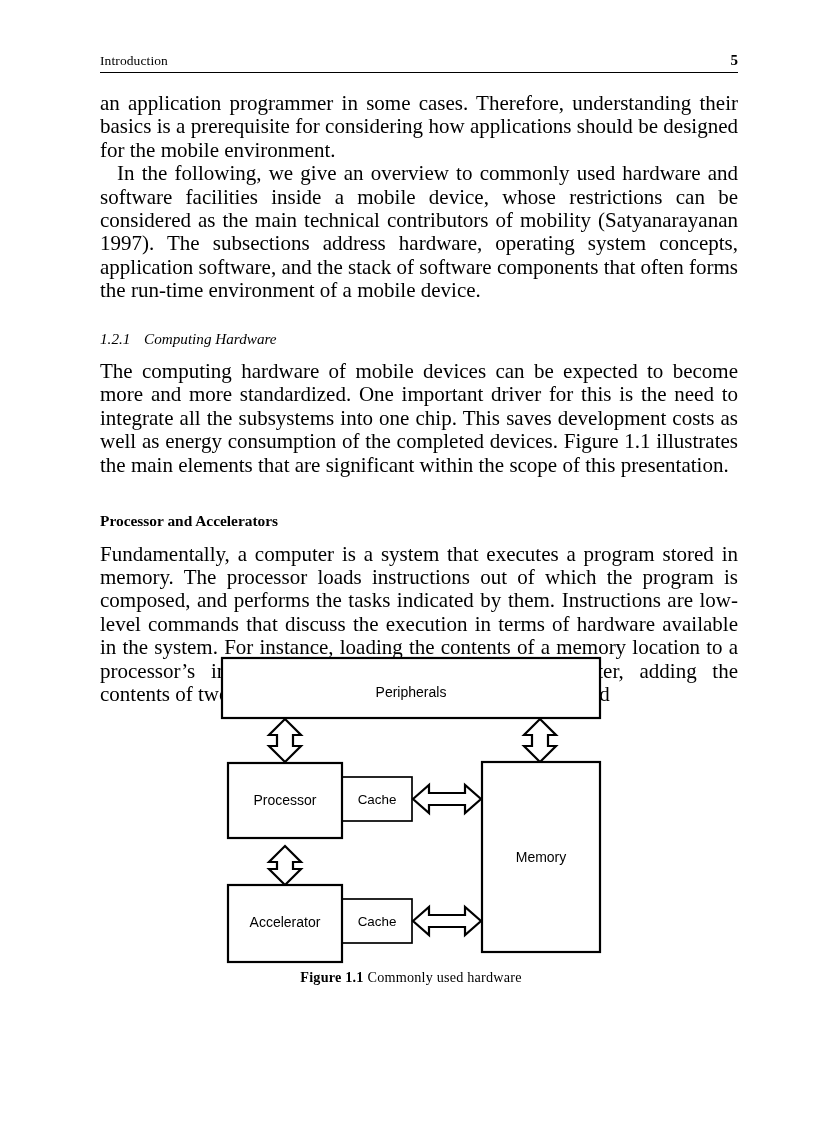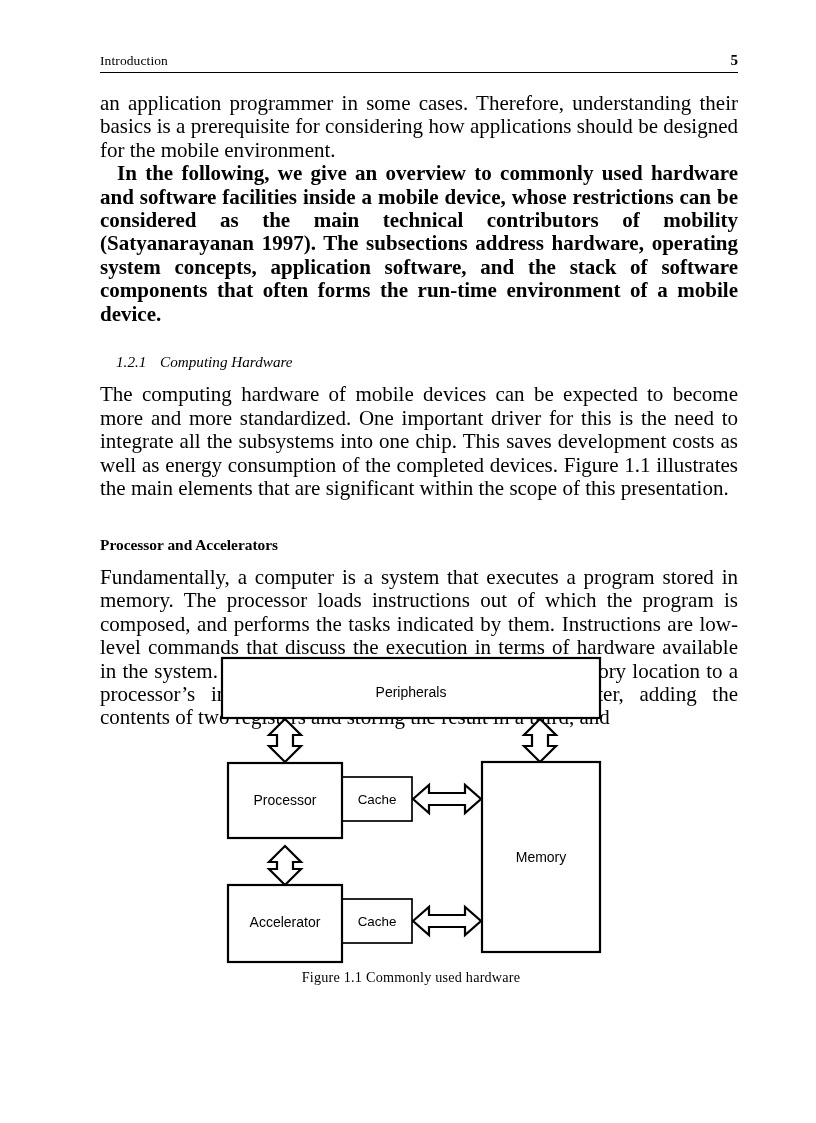--- a/index.html
+++ b/index.html
@@ -52,34 +52,32 @@
   p.para {
     margin: 0;
     font-size: 21px;
     line-height: 23.4px;
     text-align: justify;
     text-justify: inter-word;
     hyphens: none;
   }
   p.para.indent {
     text-indent: 17px;
-    font-weight: bold;
   }
 
   h3.section-heading {
     margin: 0;
     font-size: 15.2px;
     font-style: italic;
     font-weight: normal;
     line-height: 23.4px;
   }
   h3.section-heading .num {
     display: inline-block;
     min-width: 44px;
-    margin-left: 16px;
   }
   .heading-gap-top { height: 24px; }
   .heading-gap-bottom { height: 10px; }
 
   h4.sub-heading {
     margin: 0;
     font-size: 15.4px;
     font-weight: bold;
     line-height: 23.4px;
   }
@@ -97,21 +95,21 @@
     width: 638px;
     height: 325px;
   }
   .figure-caption {
     margin-top: 4px;
     text-align: center;
     font-size: 14.2px;
     letter-spacing: 0.2px;
   }
   .figure-caption .cap-label {
-    font-weight: normal;
+    font-weight: bold;
   }
   .figure-caption .cap-text {
     margin-left: 4px;
   }
   .diagram-label {
     font-family: "Liberation Sans", sans-serif;
     font-size: 14px;
     fill: #000;
   }
   .diagram-label.small {

